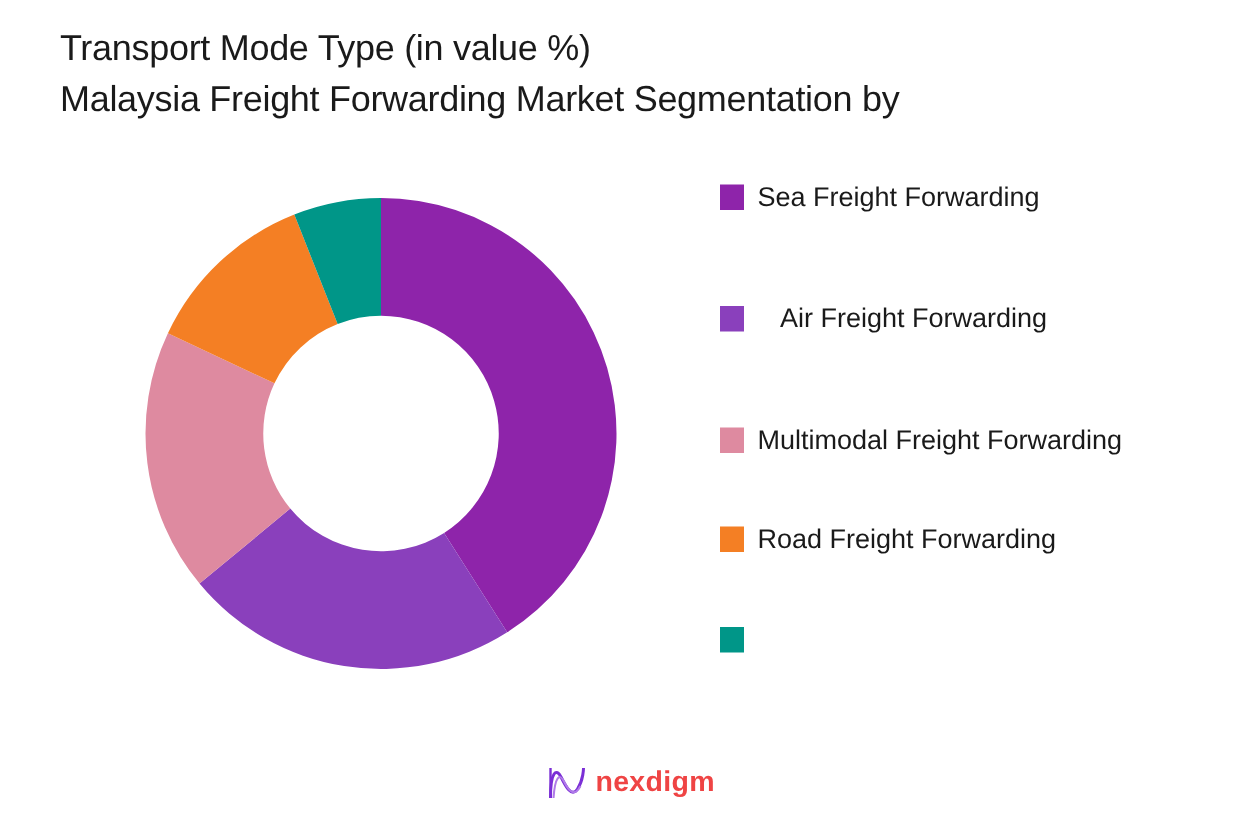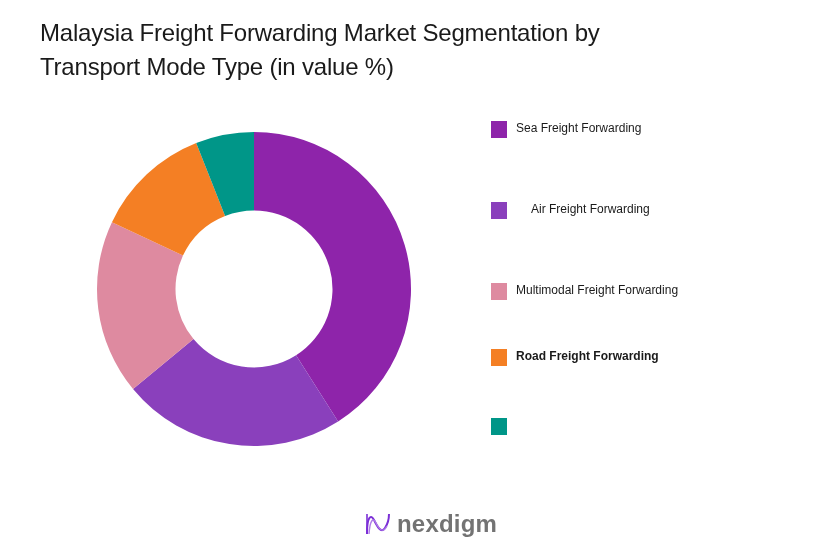--- a/index.html
+++ b/index.html
@@ -1,30 +1,30 @@
 <!DOCTYPE html>
 <html><head>
 <meta charset="utf-8">
 <style>
   html, body { margin:0; padding:0; background:#ffffff; }
   body { width:825px; height:552px; position:relative; overflow:hidden; font-family:"Liberation Sans", sans-serif; color:#1a1a1a; }
   .title { position:absolute; left:40px; top:16px; width:760px; font-size:24px; line-height:34px; font-weight:400; letter-spacing:-0.2px; }
   .chart { position:absolute; left:96px; top:131px; width:316px; height:316px; }
   .legend { position:absolute; left:475px; top:0; }
-  .legend-item { position:absolute; left:16px; display:flex; align-items:flex-start; white-space:nowrap; font-size:12px; }
+  .legend-item { position:absolute; left:5px; display:flex; align-items:center; white-space:nowrap; font-size:18px; }
   .swatch { width:16px; height:17px; margin-right:9px; flex:0 0 auto; }
   .brand { position:absolute; left:365px; top:510px; display:flex; align-items:center; }
-  .brand-text { font-size:24px; font-weight:700; color:#737373; margin-left:6px; letter-spacing:0.2px; }
+  .brand-text { font-size:19px; font-weight:700; color:#ef4444; margin-left:6px; letter-spacing:0.2px; }
 </style>
 </head>
 <body>
 
 <div class="title">
+  <div>Transport Mode Type (in value %)</div>
   <div>Malaysia Freight Forwarding Market Segmentation by</div>
-  <div>Transport Mode Type (in value %)</div>
 </div>
 
 <svg class="chart" id="donut" viewBox="0 0 316 316" width="316" height="316">
     <path d="M158,1 A157,157 0 0 1 242.1248068117025,290.55948430381636 L200.06240340585126,224.27974215190818 A78.5,78.5 0 0 0 158,79.5 Z" fill="#8e24aa"></path>
     <path d="M242.1248068117025,290.55948430381636 A157,157 0 0 1 37.02942088420116,258.0755663905444 L97.51471044210058,208.0377831952722 A78.5,78.5 0 0 0 200.06240340585126,224.27974215190818 Z" fill="#8a40bc"></path>
     <path d="M37.02942088420116,258.0755663905444 A157,157 0 0 1 15.942152762834922,91.15265122428366 L86.97107638141746,124.57632561214183 A78.5,78.5 0 0 0 97.51471044210058,208.0377831952722 Z" fill="#de8aa0"></path>
     <path d="M15.942152762834922,91.15265122428366 A157,157 0 0 1 100.20444522850546,12.025091715544562 L129.10222261425272,85.01254585777228 A78.5,78.5 0 0 0 86.97107638141746,124.57632561214183 Z" fill="#f47f24"></path>
     <path d="M100.20444522850546,12.025091715544562 A157,157 0 0 1 157.99999999999997,1 L157.99999999999997,79.5 A78.5,78.5 0 0 0 129.10222261425272,85.01254585777228 Z" fill="#009688"></path>
   </svg>
 
@@ -34,21 +34,21 @@
       <span>Sea Freight Forwarding</span>
     </div>
     <div class="legend-item" style="top: 202px; gap: 15px;">
       <span class="swatch" style="background: rgb(138, 64, 188);"></span>
       <span>Air Freight Forwarding</span>
     </div>
     <div class="legend-item" style="top: 283px;">
       <span class="swatch" style="background: rgb(222, 138, 160);"></span>
       <span>Multimodal Freight Forwarding</span>
     </div>
-    <div class="legend-item" style="top: 349px; font-weight: bold;">
+    <div class="legend-item" style="top: 349px;">
       <span class="swatch" style="background: rgb(244, 127, 36);"></span>
       <span>Road Freight Forwarding</span>
     </div>
     <div class="legend-item" style="top: 418px;">
       <span class="swatch" style="background: rgb(0, 150, 136);"></span>
     </div>
   </div>
 
 <div class="brand">
   <svg width="26" height="24" viewBox="0 0 26 24">

